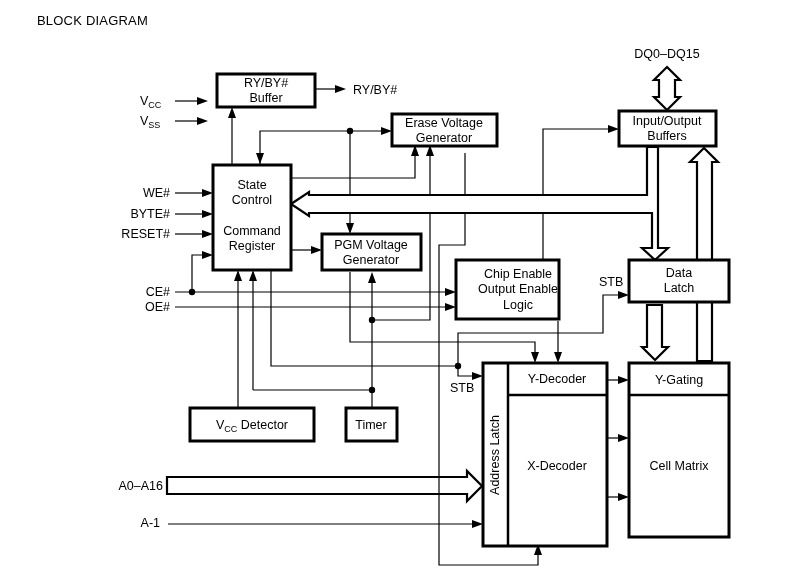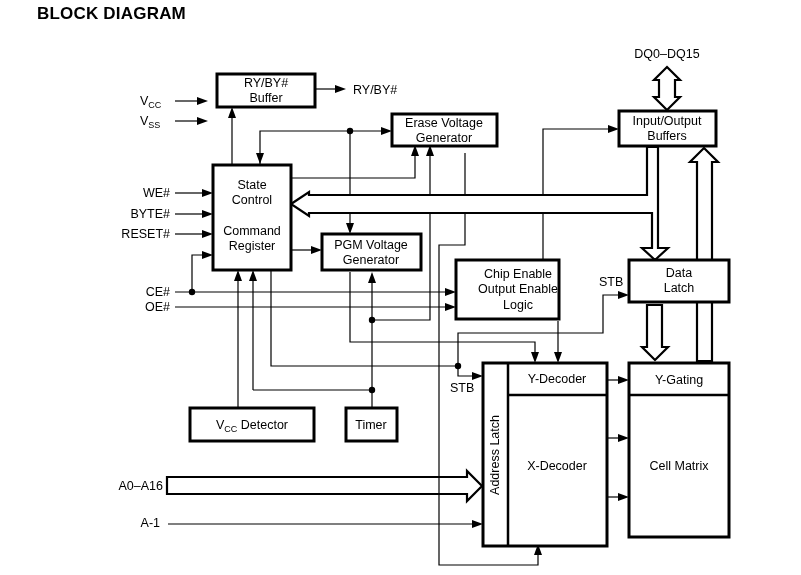--- a/index.html
+++ b/index.html
@@ -1,17 +1,17 @@
 <!DOCTYPE html>
 <html><head>
 <meta charset="utf-8">
 <style>
   html, body { margin:0; padding:0; background:#ffffff; }
   body { width:801px; height:575px; position:relative; overflow:hidden; font-family:"Liberation Sans", sans-serif; }
-  #title { position:absolute; left:37px; top:4px; font-family:"Liberation Sans", sans-serif; font-weight:bold; font-size:17px; color:#000; letter-spacing:0.2px; }
+  #title { position:absolute; left:37px; top:13px; font-family:"Liberation Sans", sans-serif; font-weight:normal; font-size:13px; color:#000; letter-spacing:0.2px; }
   svg { position:absolute; left:0; top:0; }
   svg text { font-family:"Liberation Sans", sans-serif; font-size:12.5px; fill:#000; }
   .box { fill:#fff; stroke:#000; stroke-width:3; }
   .inner { stroke:#000; stroke-width:2.5; fill:none; }
   .w { stroke:#000; stroke-width:1.2; fill:none; }
   .bus { fill:#fff; stroke:#000; stroke-width:2.2; stroke-linejoin:miter; }
   .ah { fill:#000; }
   .dot { fill:#000; }
 </style>
 </head>

